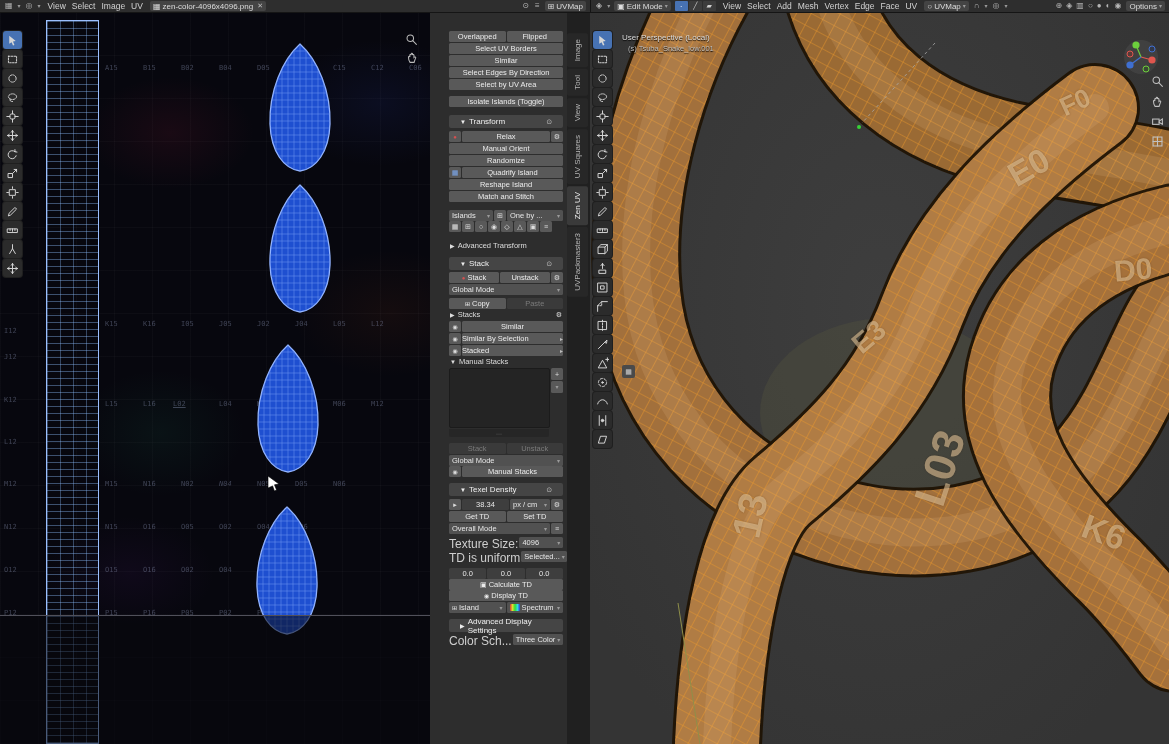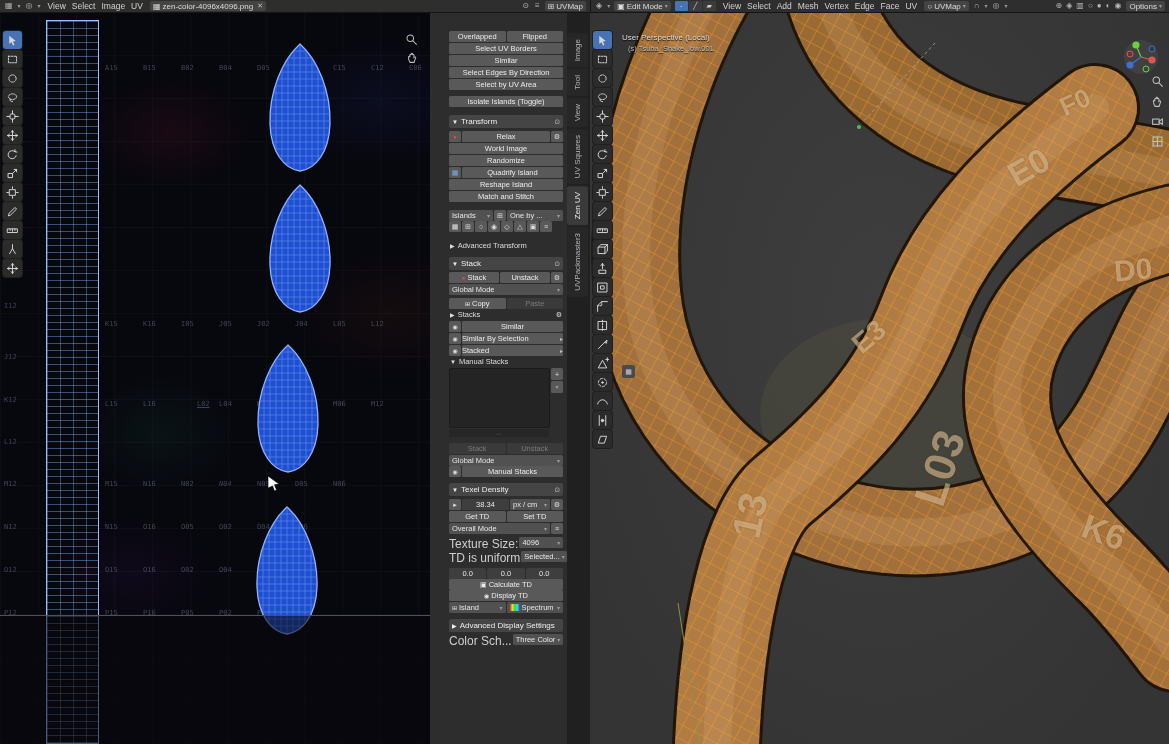--- a/index.html
+++ b/index.html
@@ -55,21 +55,21 @@
 
 #zen-panel{position:absolute;left:430px;top:13px;width:137px;height:731px;background:#2d2d2d;z-index:10}
 .zcol{position:absolute;left:19px;top:17px;width:114px;display:flex;flex-direction:column}
 .zrow{display:flex;gap:1px;margin-top:1px}
 .zbtn{flex:1;height:11px;background:#595959;border-radius:1.5px;color:#ebebeb;font-size:7.5px;display:flex;align-items:center;justify-content:center;gap:2px;white-space:nowrap;overflow:hidden}
 .zdd{flex:1;height:11px;background:#515151;border-radius:1.5px;color:#e6e6e6;font-size:7.5px;display:flex;align-items:center;gap:2px;padding:0 3px;white-space:nowrap;overflow:hidden}
 .zdd .caret{margin-left:auto}
 .zfield{flex:1;height:11px;background:#3e3e3e;border-radius:1.5px;color:#e6e6e6;font-size:7.5px;display:flex;align-items:center;justify-content:center;gap:2px;white-space:nowrap}
 .zmini{flex:0 0 12px;width:12px;height:11px;background:#595959;border-radius:1.5px;display:flex;align-items:center;justify-content:center;font-size:7px;color:#ddd}
 .zlabel{font-size:12px;color:#cfcfcf;display:flex;align-items:center;white-space:nowrap}
-.sect{height:13px;background:#454545;border-radius:2px;display:flex;align-items:center;gap:3px;padding:0 3px;color:#eee;font-size:8px}
+.sect{height:13px;background:#454545;border-radius:2px;display:flex;align-items:center;gap:3px;padding:0 11px;color:#eee;font-size:8px}
 .subrow{height:11px;display:flex;align-items:center;gap:3px;padding:0 1px;color:#ddd;font-size:7.5px}
 .disabled{background:#3a3a3a;color:#7a7a7a}
 .red{color:#d65050;font-size:6px}
 .blue{color:#7aa5e8}
 .mt2{margin-top:2px}.mt3{margin-top:3px}.mt4{margin-top:0}.mt6{margin-top:6px}.mt8{margin-top:8px}
 .gizmo-grid{display:grid;grid-template-columns:repeat(3,12px);grid-auto-rows:11px;gap:1px}
 .gcell{background:#595959;border-radius:1.5px;display:flex;align-items:center;justify-content:center;font-size:7px;color:#ddd}
 .gz-right{flex:1;display:flex;flex-direction:column;gap:1px;margin-left:2px}
 .gz-right .zfield,.gz-right .zbtn{height:17px}
 .list-box{flex:1;height:60px;background:#242424;border:1px solid #1b1b1b;border-radius:2px}
@@ -249,21 +249,21 @@
         <span class="tex-label" style="left: 105px; top: 307px;">K15</span>
         <span class="tex-label" style="left: 143px; top: 307px; text-align: right;">K16</span>
         <span class="tex-label" style="left: 181px; top: 307px;">I05</span>
         <span class="tex-label" style="left: 219px; top: 307px;">J05</span>
         <span class="tex-label" style="left: 257px; top: 307px;">J02</span>
         <span class="tex-label" style="left: 295px; top: 307px;">J04</span>
         <span class="tex-label" style="left: 333px; top: 307px;">L05</span>
         <span class="tex-label" style="left: 371px; top: 307px;">L12</span>
         <span class="tex-label" style="left: 105px; top: 387px;">L15</span>
         <span class="tex-label" style="left: 143px; top: 387px;">L16</span>
-        <span class="tex-label" style="left: 197px; top: 387px; text-decoration: underline;">L02</span>
+        <span class="tex-label" style="left: 173px; top: 387px; text-decoration: underline;">L02</span>
         <span class="tex-label" style="left: 219px; top: 387px;">L04</span>
         <span class="tex-label" style="left: 257px; top: 387px;">M05</span>
         <span class="tex-label" style="left: 295px; top: 387px;">M02</span>
         <span class="tex-label" style="left: 333px; top: 387px;">M06</span>
         <span class="tex-label" style="left: 371px; top: 387px;">M12</span>
         <span class="tex-label" style="left: 105px; top: 467px;">M15</span>
         <span class="tex-label" style="left: 143px; top: 467px;">N16</span>
         <span class="tex-label" style="left: 181px; top: 467px;">N02</span>
         <span class="tex-label" style="left: 219px; top: 467px; font-style: italic;">N04</span>
         <span class="tex-label" style="left: 257px; top: 467px;">N05</span>
@@ -280,21 +280,21 @@
         <span class="tex-label" style="left: 181px; top: 553px;">O02</span>
         <span class="tex-label" style="left: 219px; top: 553px;">O04</span>
         <span class="tex-label" style="left: 257px; top: 553px;">P05</span>
         <span class="tex-label" style="left: 295px; top: 553px;">O06</span>
         <span class="tex-label" style="left: 105px; top: 596px;">P15</span>
         <span class="tex-label" style="left: 143px; top: 596px;">P16</span>
         <span class="tex-label" style="left: 181px; top: 596px;">P05</span>
         <span class="tex-label" style="left: 219px; top: 596px;">P02</span>
         <span class="tex-label" style="left: 257px; top: 596px;">P06</span>
         <span class="tex-label" style="left: 295px; top: 596px;">P04</span>
-        <span class="tex-label" style="left: 4px; top: 289px; text-align: center;">I12</span>
+        <span class="tex-label" style="left: 4px; top: 314px; text-align: center;">I12</span>
         <span class="tex-label" style="left: 4px; top: 340px;">J12</span>
         <span class="tex-label" style="left: 4px; top: 383px;">K12</span>
         <span class="tex-label" style="left: 4px; top: 425px;">L12</span>
         <span class="tex-label" style="left: 4px; top: 467px;">M12</span>
         <span class="tex-label" style="left: 4px; top: 510px;">N12</span>
         <span class="tex-label" style="left: 4px; top: 553px;">O12</span>
         <span class="tex-label" style="left: 4px; top: 596px;">P12</span>
       </div>
     <div class="uv-strip"></div>
     <svg class="islands-svg" width="430" height="731">
@@ -446,21 +446,21 @@
           </div>
         <div class="zbtn">
             <span>Relax</span>
           </div>
         <div class="zmini">
             <span>⚙</span>
           </div>
       </div>
       <div class="zrow">
           <div class="zbtn">
-            <span>World Image</span>
+            <span>Manual Orient</span>
           </div>
         </div>
       <div class="zrow">
           <div class="zbtn">
             <span>Randomize</span>
           </div>
         </div>
       <div class="zrow">
         <div class="zmini">
             <span class="blue">▦</span>

